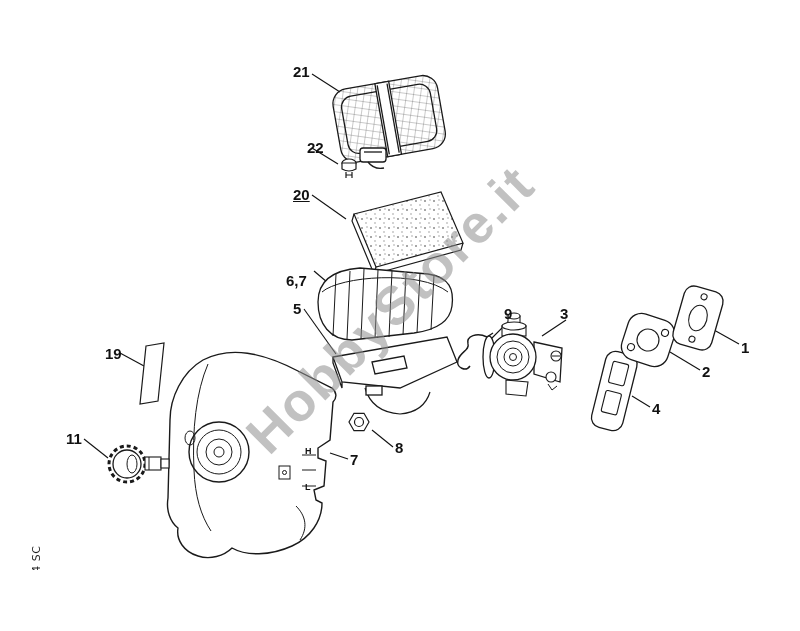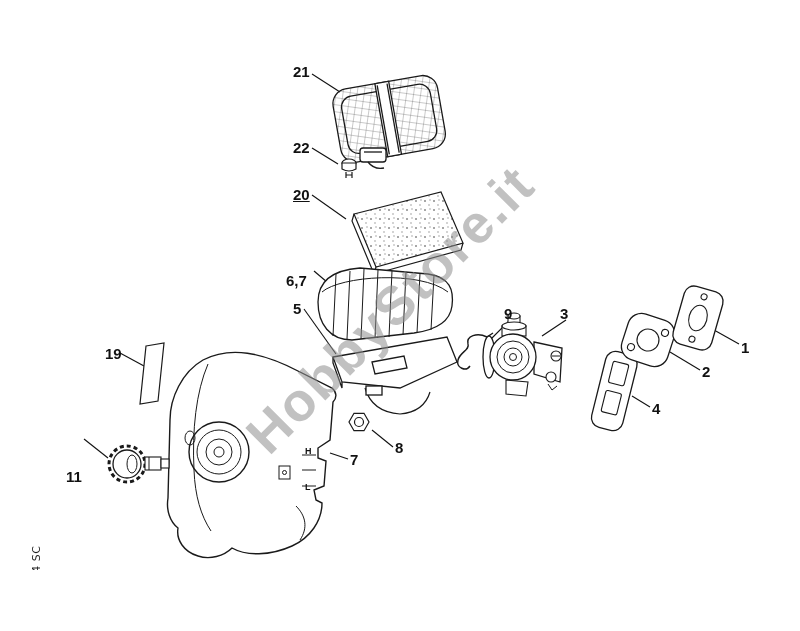--- a/index.html
+++ b/index.html
@@ -186,26 +186,26 @@
 
     <g transform="rotate(16 698 318)" fill="none" stroke="#1a1a1a" stroke-width="1.3">
       <rect x="678" y="288" width="40" height="60" rx="10" fill="#ffffff"></rect>
       <ellipse cx="698" cy="318" rx="9" ry="13" stroke-width="1.1"></ellipse>
       <circle cx="698" cy="296" r="3" stroke-width="1.1"></circle>
       <circle cx="698" cy="340" r="3" stroke-width="1.1"></circle>
     </g>
   </svg>
 
   <div class="part-label" style="left:293px;top:64px;">21</div>
-  <div class="part-label" style="left:293px;top:140px;">22</div>
+  <div class="part-label" style="left:307px;top:140px;">22</div>
   <div class="part-label" style="left:293px;top:187px;text-decoration:underline;">20</div>
   <div class="part-label" style="left:286px;top:273px;">6,7</div>
   <div class="part-label" style="left:293px;top:301px;">5</div>
   <div class="part-label" style="left:105px;top:346px;">19</div>
-  <div class="part-label" style="left:66px;top:431px;margin-top:38px;">11</div>
+  <div class="part-label" style="left:66px;top:431px;">11</div>
   <div class="part-label" style="left:504px;top:306px;">9</div>
   <div class="part-label" style="left:560px;top:306px;">3</div>
   <div class="part-label" style="left:741px;top:340px;">1</div>
   <div class="part-label" style="left:702px;top:364px;">2</div>
   <div class="part-label" style="left:652px;top:401px;">4</div>
   <div class="part-label" style="left:395px;top:440px;">8</div>
   <div class="part-label" style="left:350px;top:452px;">7</div>
 
   <div class="cover-mark" style="left:305px;top:447px;">H</div>
   <div class="cover-mark" style="left:305px;top:483px;">L</div>

